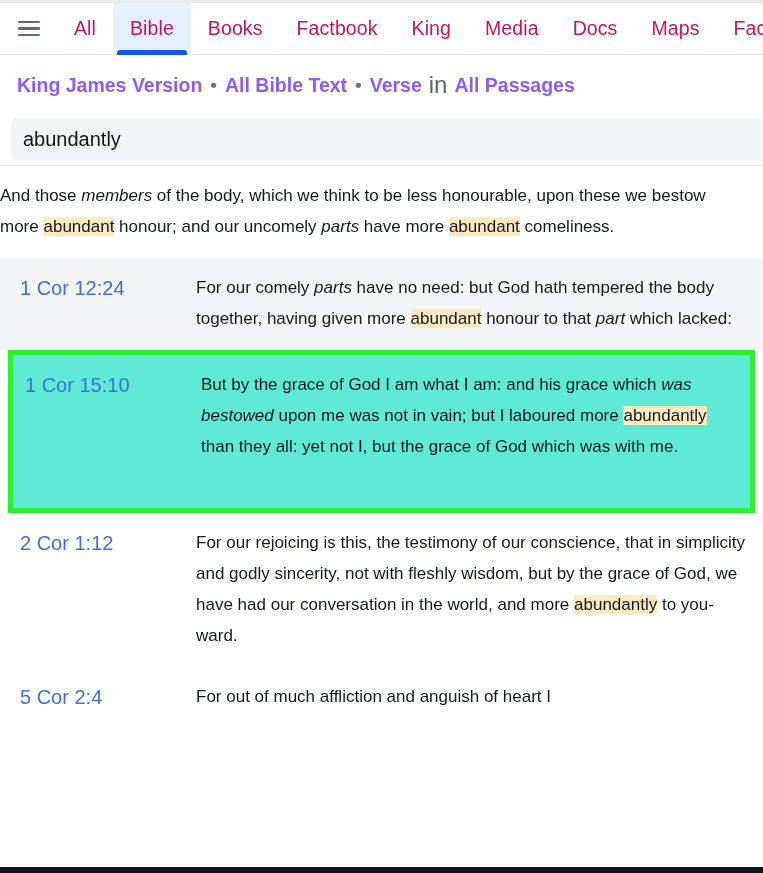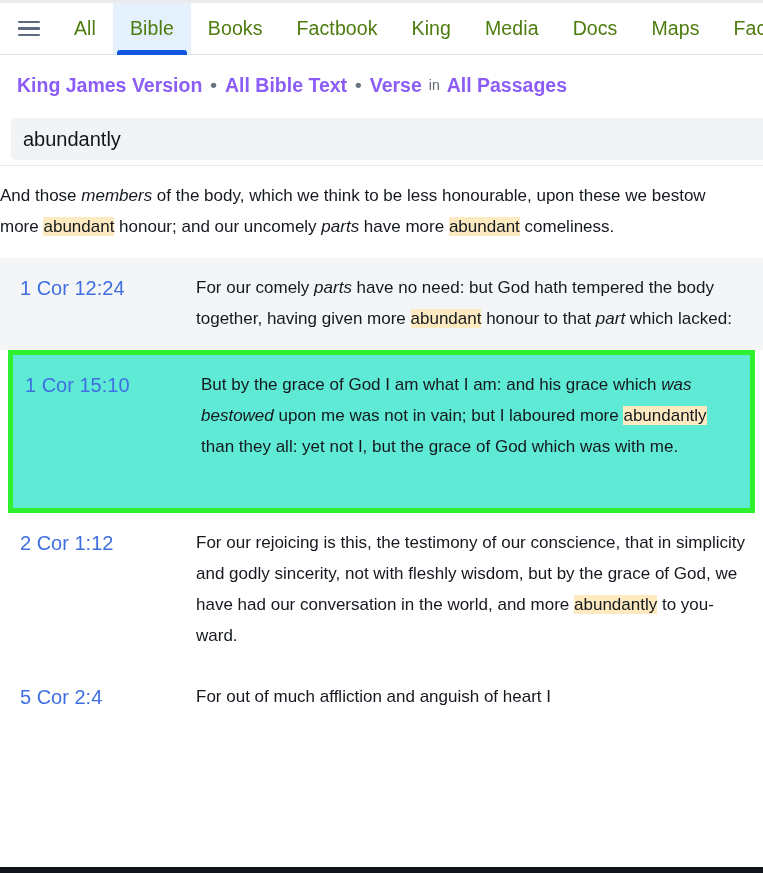--- a/index.html
+++ b/index.html
@@ -63,21 +63,21 @@
   }
 
   .tab {
     position: relative;
     height: 100%;
     padding: 0 17px;
     display: flex;
     align-items: center;
     justify-content: center;
     font-size: 19.5px;
-    color: #4d7c0f;
+    color: #be185d;
     letter-spacing: 0.1px;
     cursor: pointer;
     flex: none;
     background: transparent;
   }
   .tab.active {
     background: #e4f1fd;
   }
   .tab.active::after {
     content: "";
@@ -108,21 +108,21 @@
     color: #8b5cf6;
     cursor: pointer;
   }
   .crumb-sep {
     font-size: 19px;
     color: #6a7480;
     margin: 0 8px;
     font-weight: bold;
   }
   .crumb-word {
-    font-size: 14px;
+    font-size: 24px;
     color: #5b6572;
     margin: 0 7px;
   }
 
   
   .searchwrap {
     position: absolute;
     top: 118px; left: 11px;
     width: 752px;
     height: 42px;

